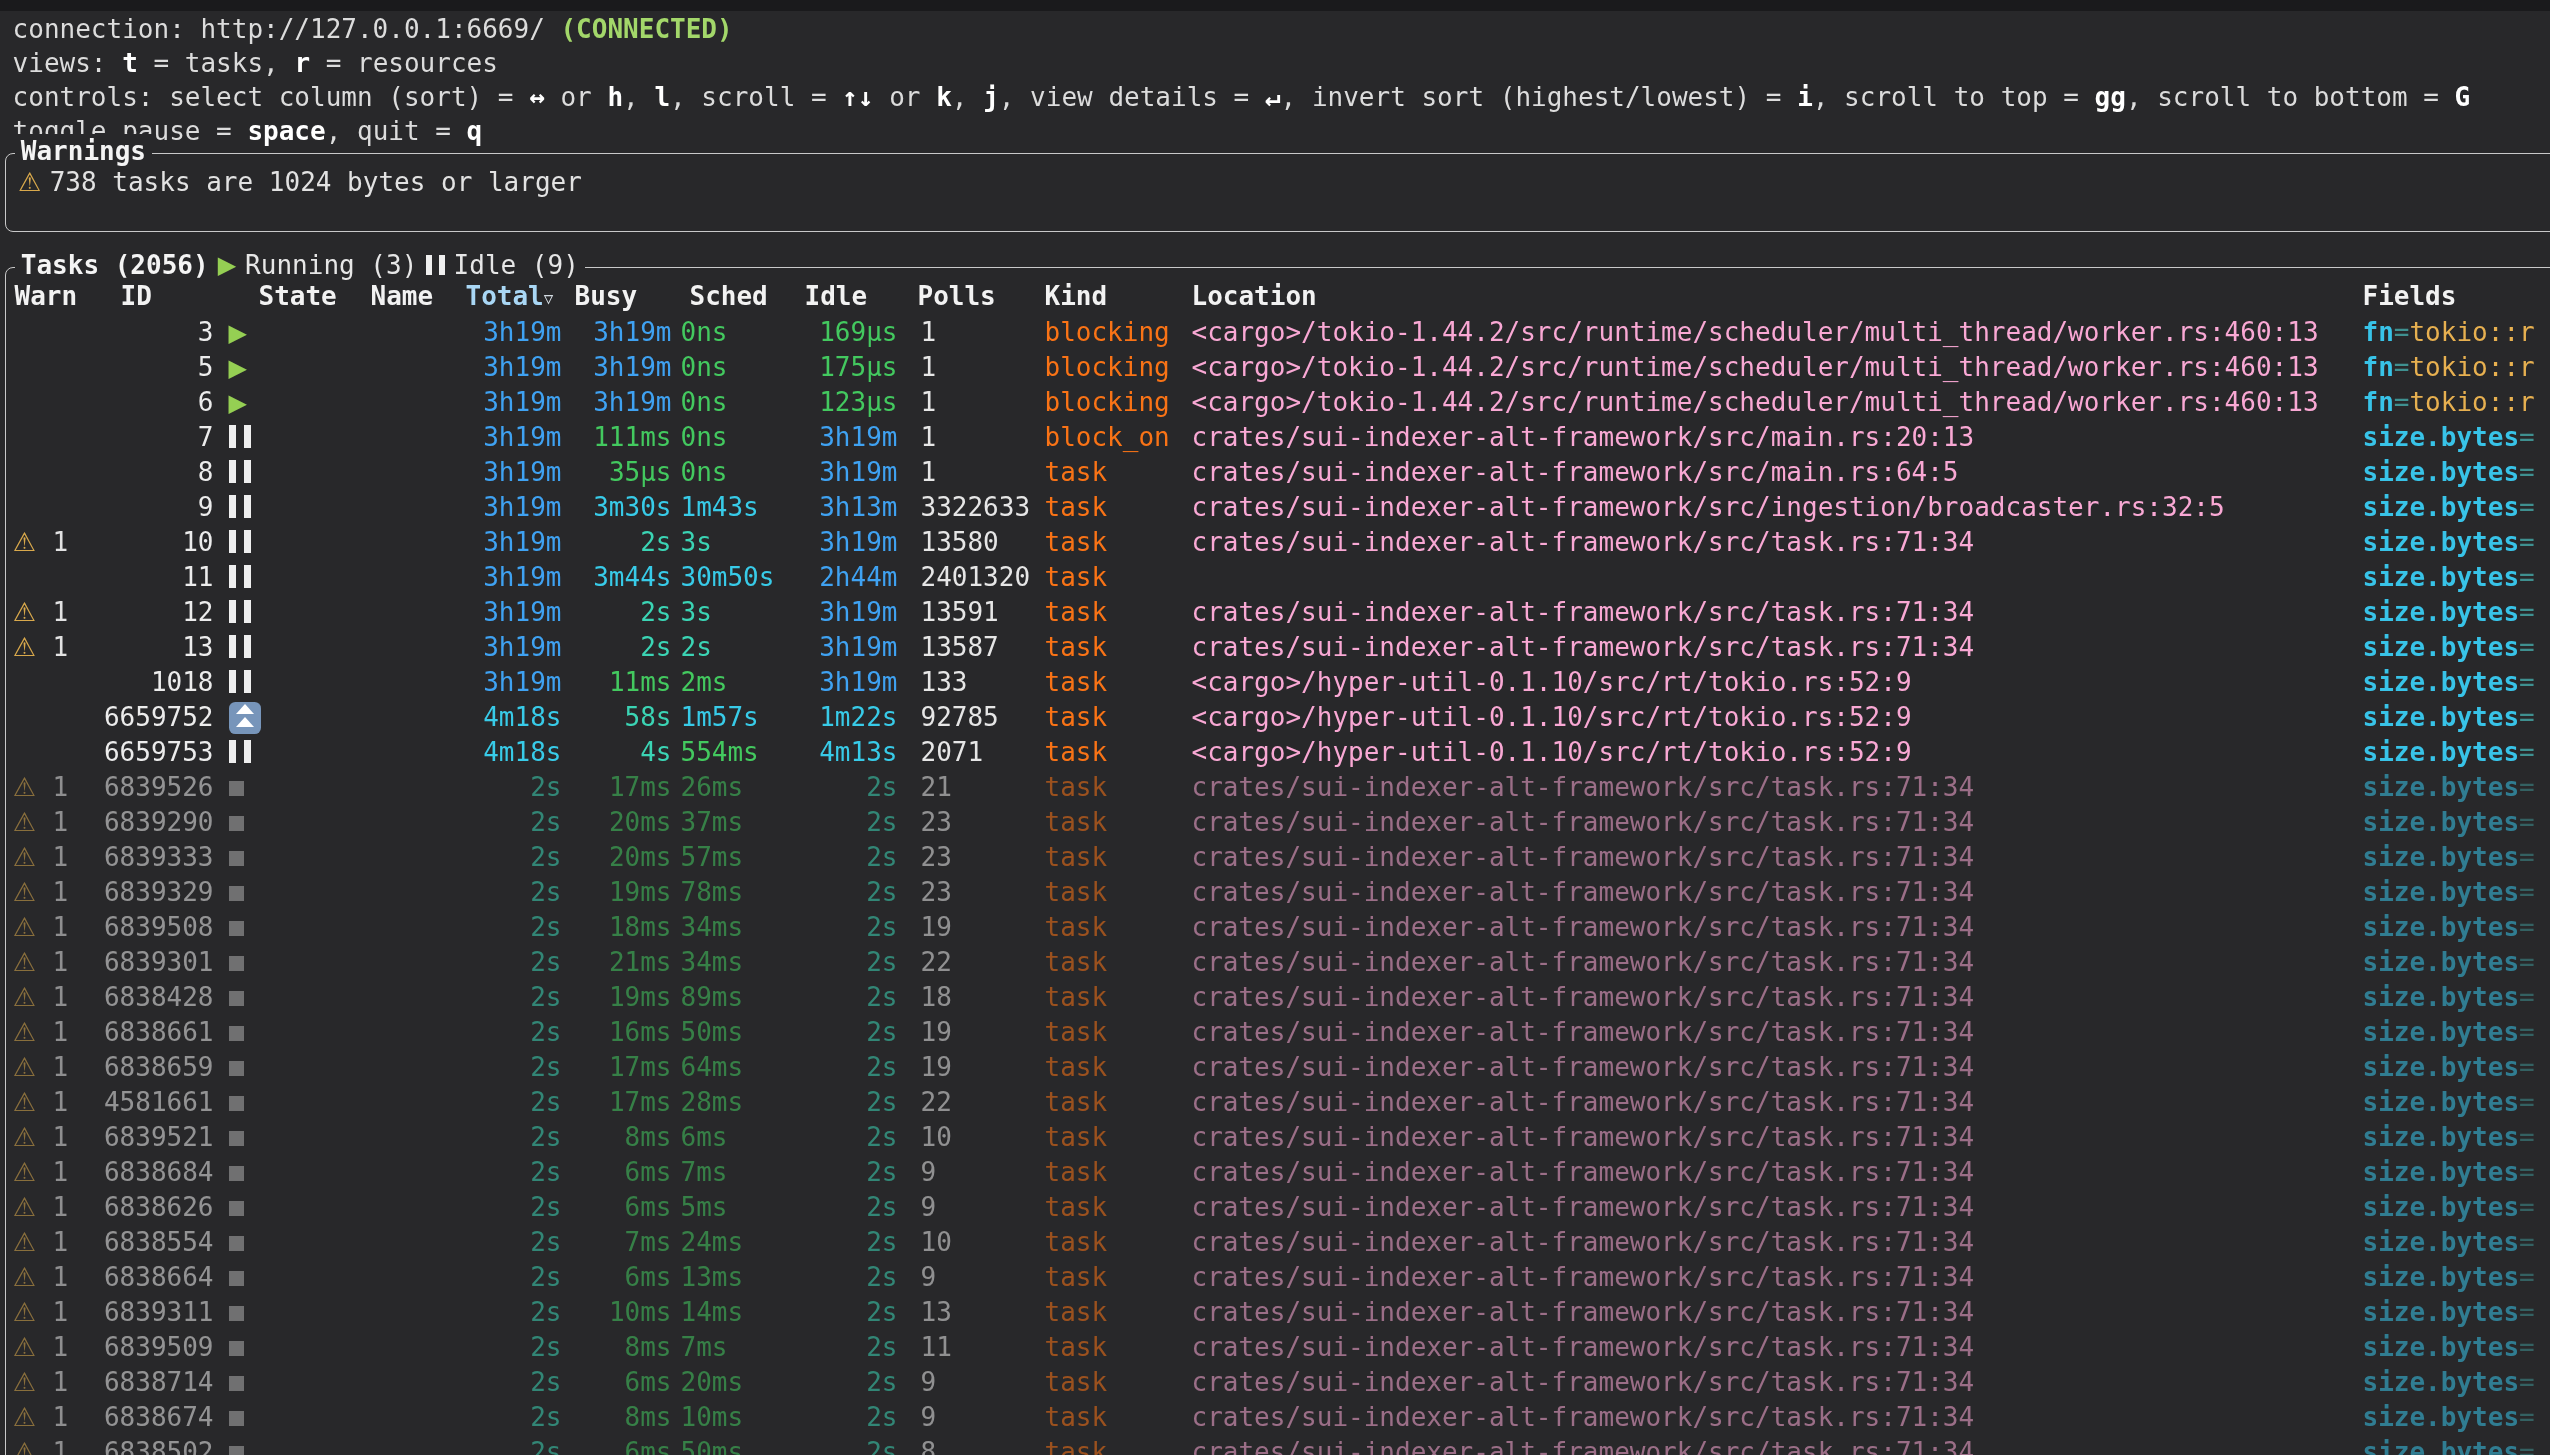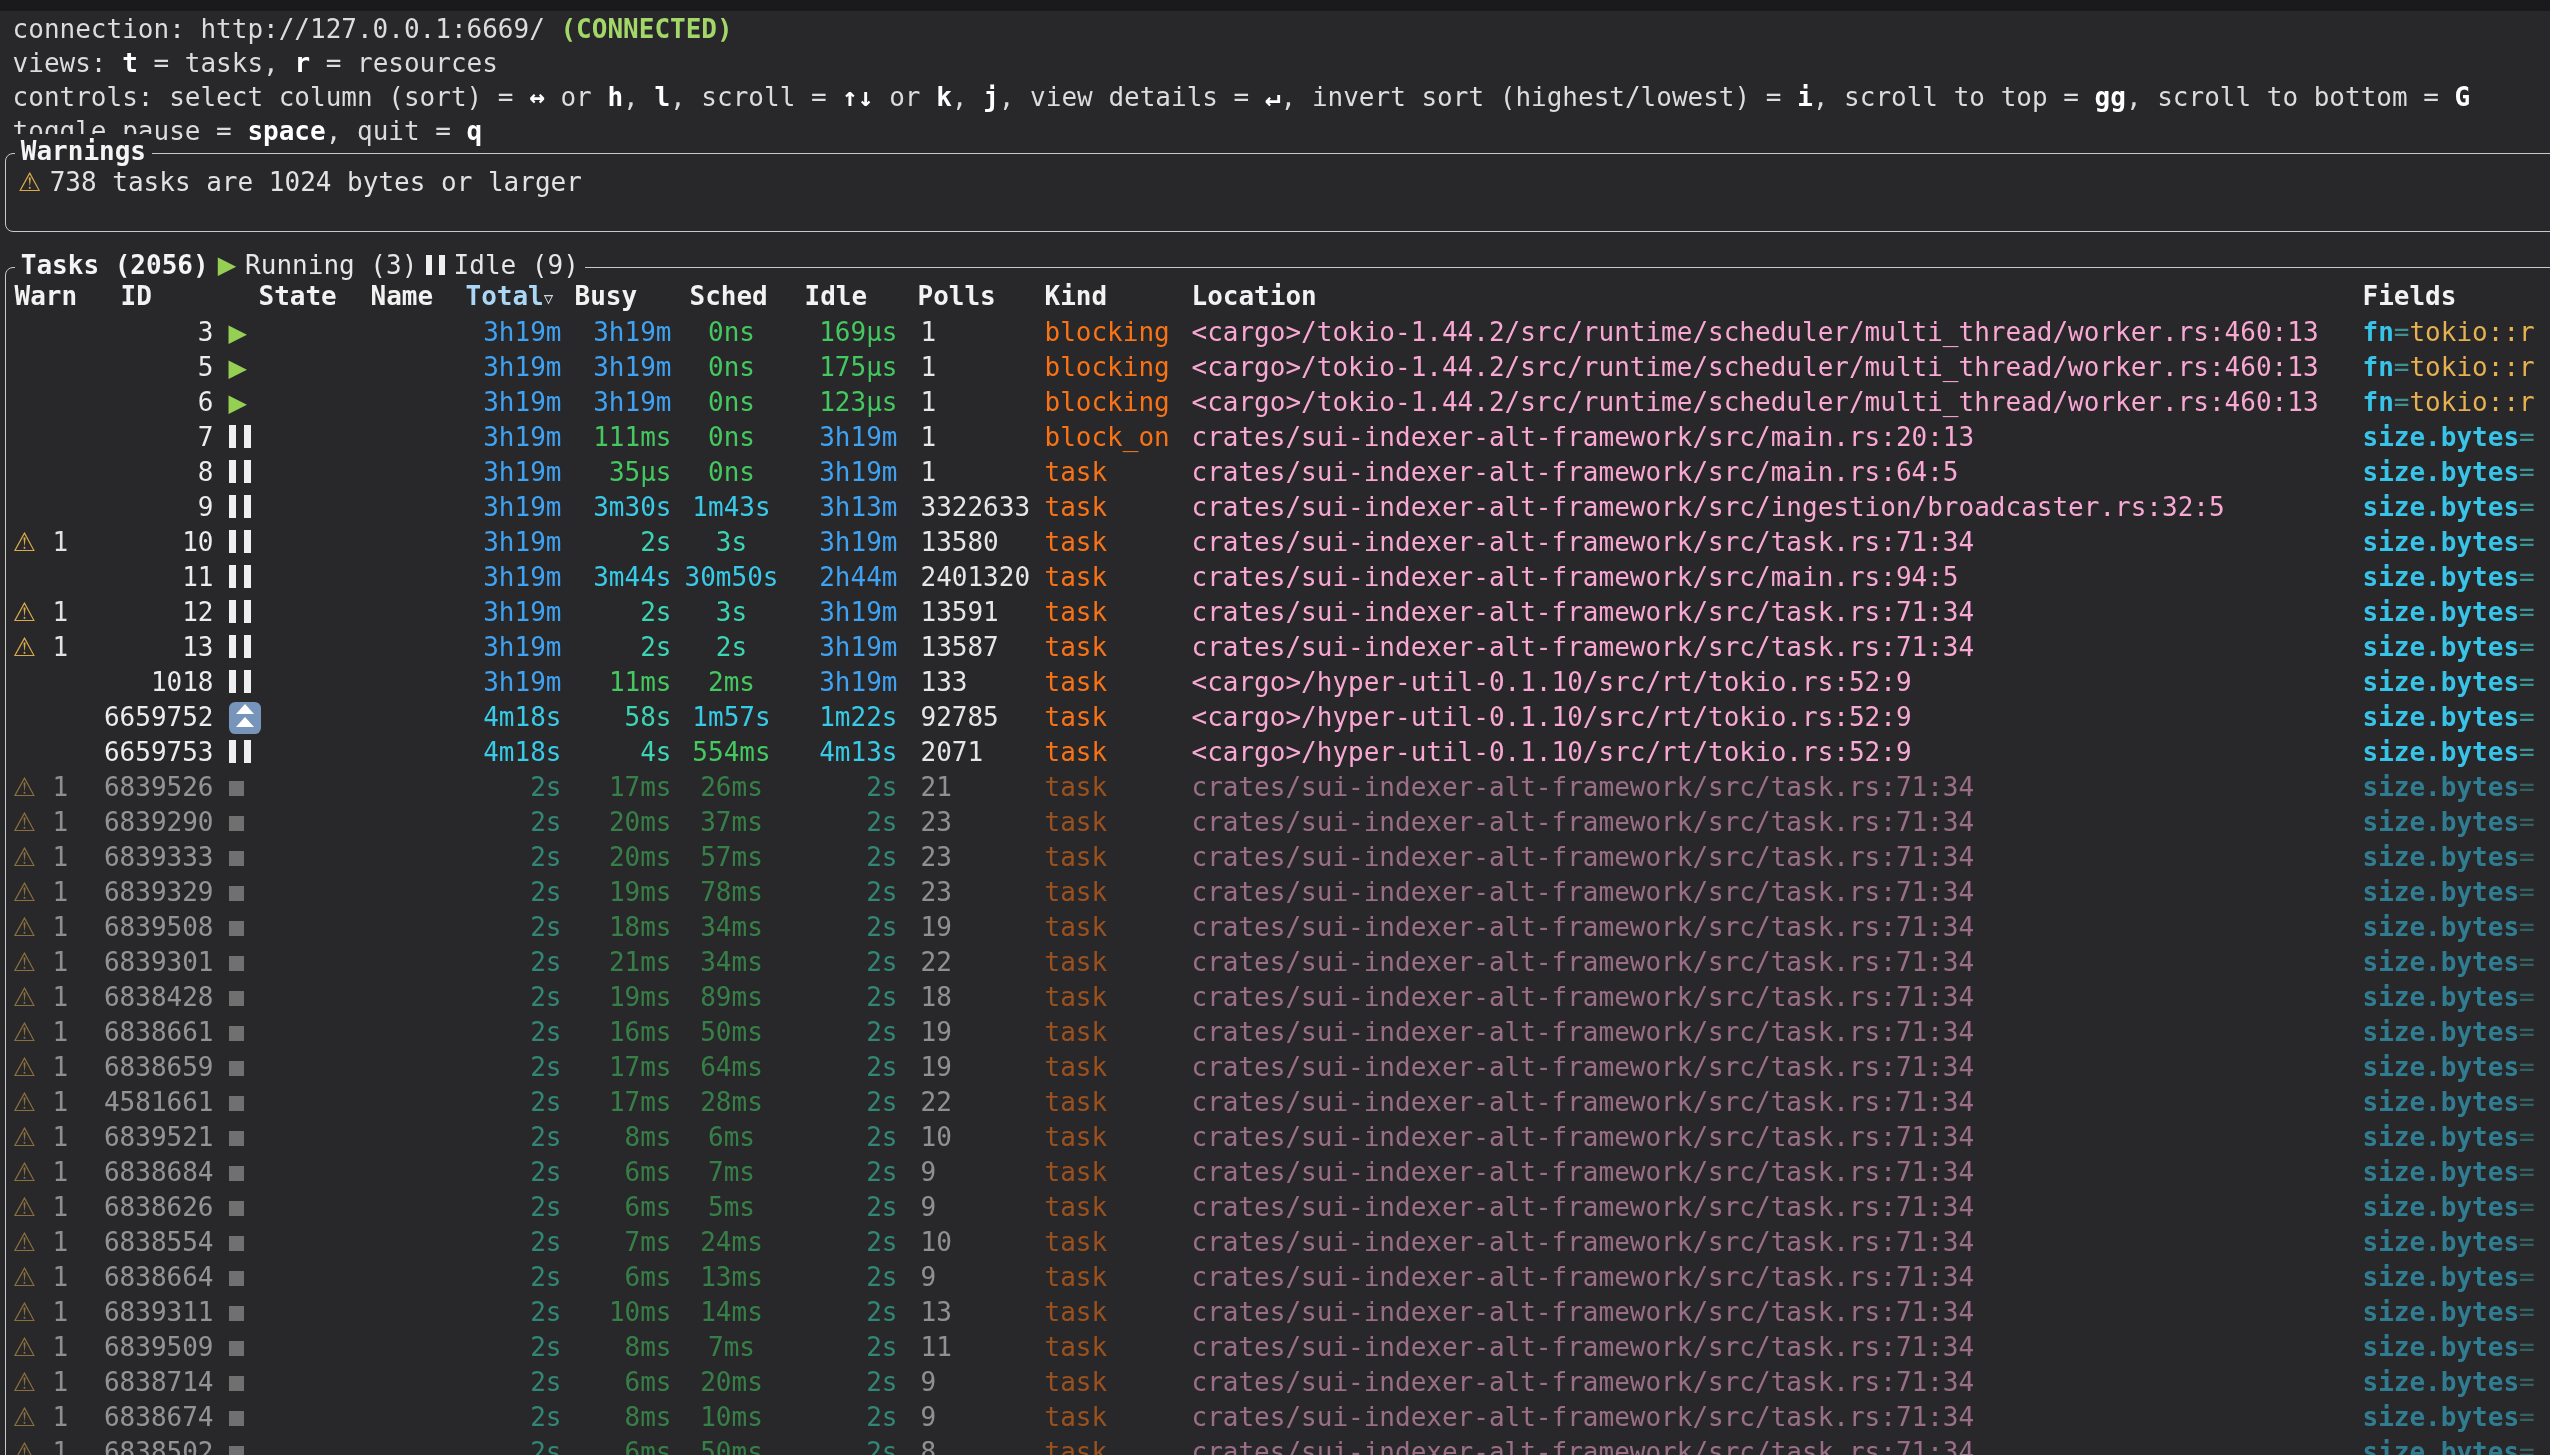--- a/index.html
+++ b/index.html
@@ -30,21 +30,21 @@
   #rows{position:absolute;top:47px;left:0;width:100%}
   .row{position:relative;height:35px;width:2550px}
   .row.dim{opacity:.55}
   .cell{position:absolute;top:0;white-space:pre}
   .c-warnic{left:7.2px;width:32px}
   .c-warnct{left:47px;width:36px}
   .c-id{left:90px;width:118px;text-align:right;color:#ececec}
   .c-state{left:223px;width:63px}
   .c-total{left:386px;width:170px;text-align:right}
   .c-busy{left:565px;width:101px;text-align:right}
-  .c-sched{left:675px;width:102px;text-align:center}
+  .c-sched{left:675px;width:102px;text-align:left}
   .c-idle{left:786px;width:106px;text-align:right}
   .c-polls{left:915px;width:118px;color:#e6e6e6}
   .c-kind{left:1039px;width:144px;color:#f97316}
   .c-loc{left:1186px;width:1171px;color:#f9a8d4}
   .c-fields{left:2357px;width:193px;overflow:hidden}
 
   .dur-h{color:#3fa2f2}
   .dur-m{color:#38cbe8}
   .dur-s{color:#3bd4b4}
   .dur-sub{color:#43c95f}
@@ -191,21 +191,20 @@
       </div>
       <div class="row">
         <span class="cell c-id">11</span>
         <span class="cell c-state"><span class="ic-pause"></span></span>
         <span class="cell c-total dur-h">3h19m</span>
         <span class="cell c-busy dur-m">3m44s</span>
         <span class="cell c-sched dur-m">30m50s</span>
         <span class="cell c-idle dur-h">2h44m</span>
         <span class="cell c-polls">2401320</span>
         <span class="cell c-kind">task</span>
-        <span class="cell c-loc">crates/sui-indexer-alt-framework/src/main.rs:94:5</span>
         <span class="cell c-fields"><span class="fkey">size.bytes</span><span class="feq">=</span></span>
       </div>
       <div class="row">
         <span class="cell c-warnic warn-ic">⚠</span>
         <span class="cell c-warnct">1</span>
         <span class="cell c-id">12</span>
         <span class="cell c-state"><span class="ic-pause"></span></span>
         <span class="cell c-total dur-h">3h19m</span>
         <span class="cell c-busy dur-s">2s</span>
         <span class="cell c-sched dur-s">3s</span>

